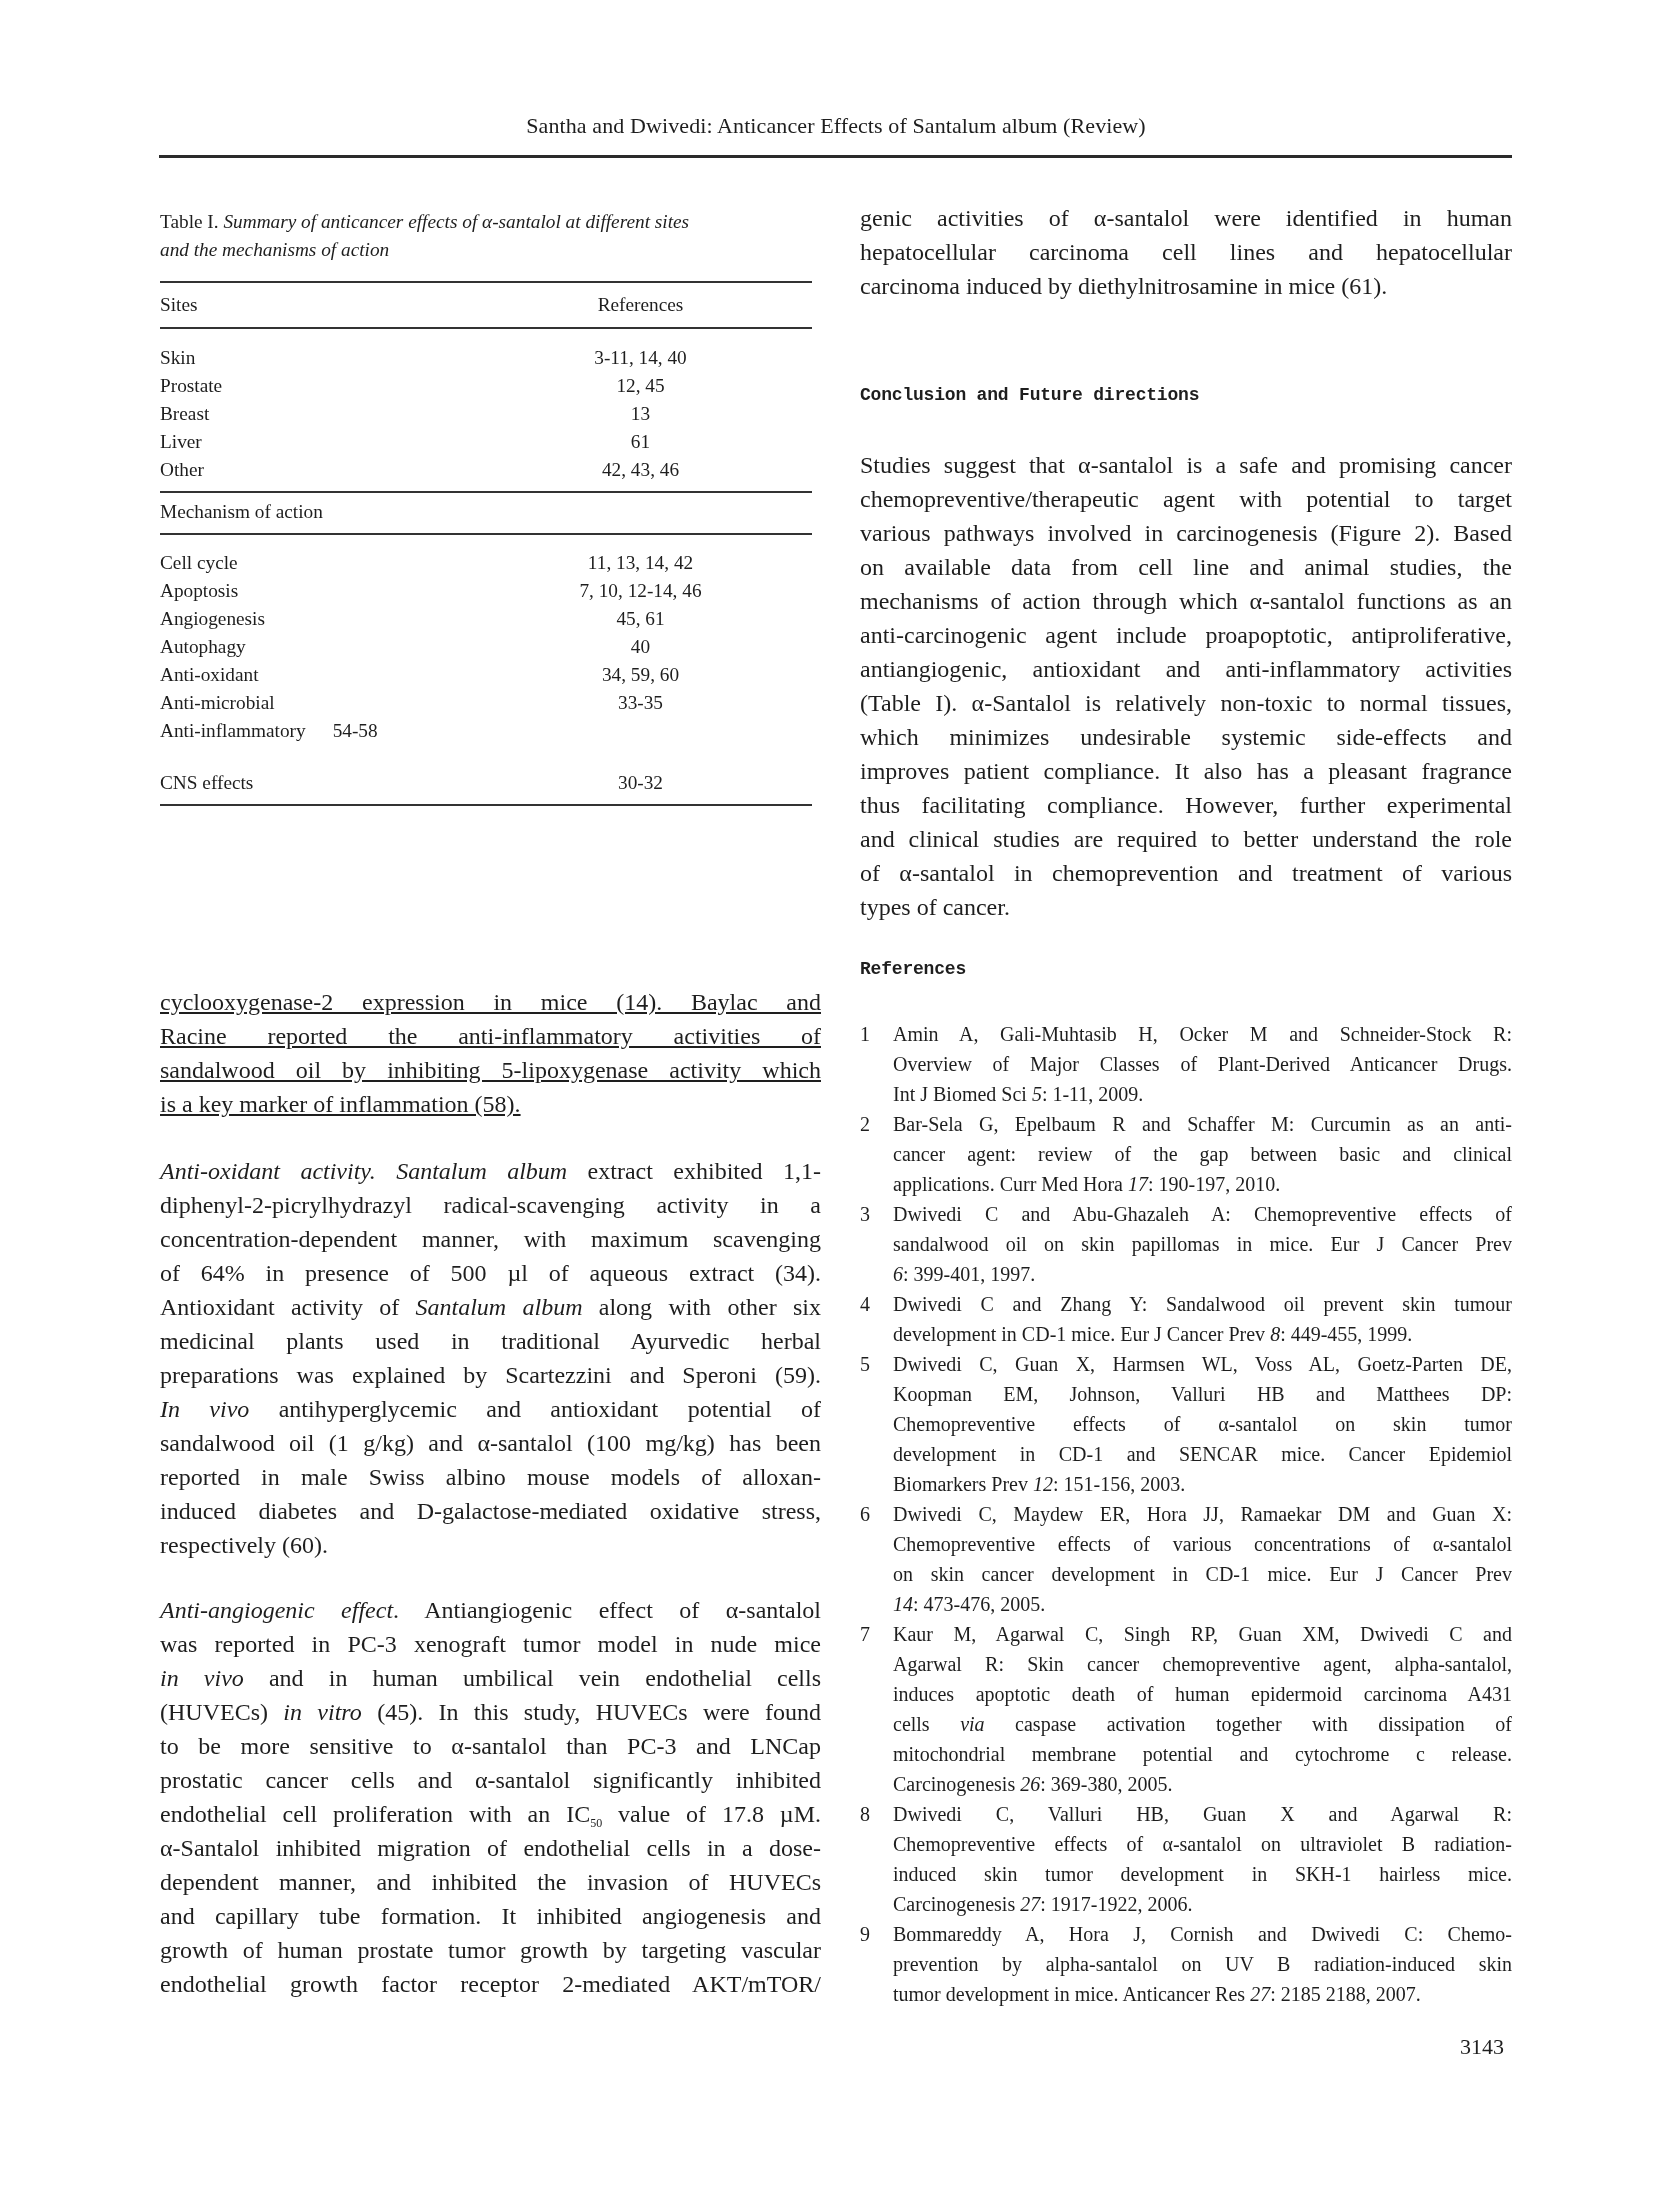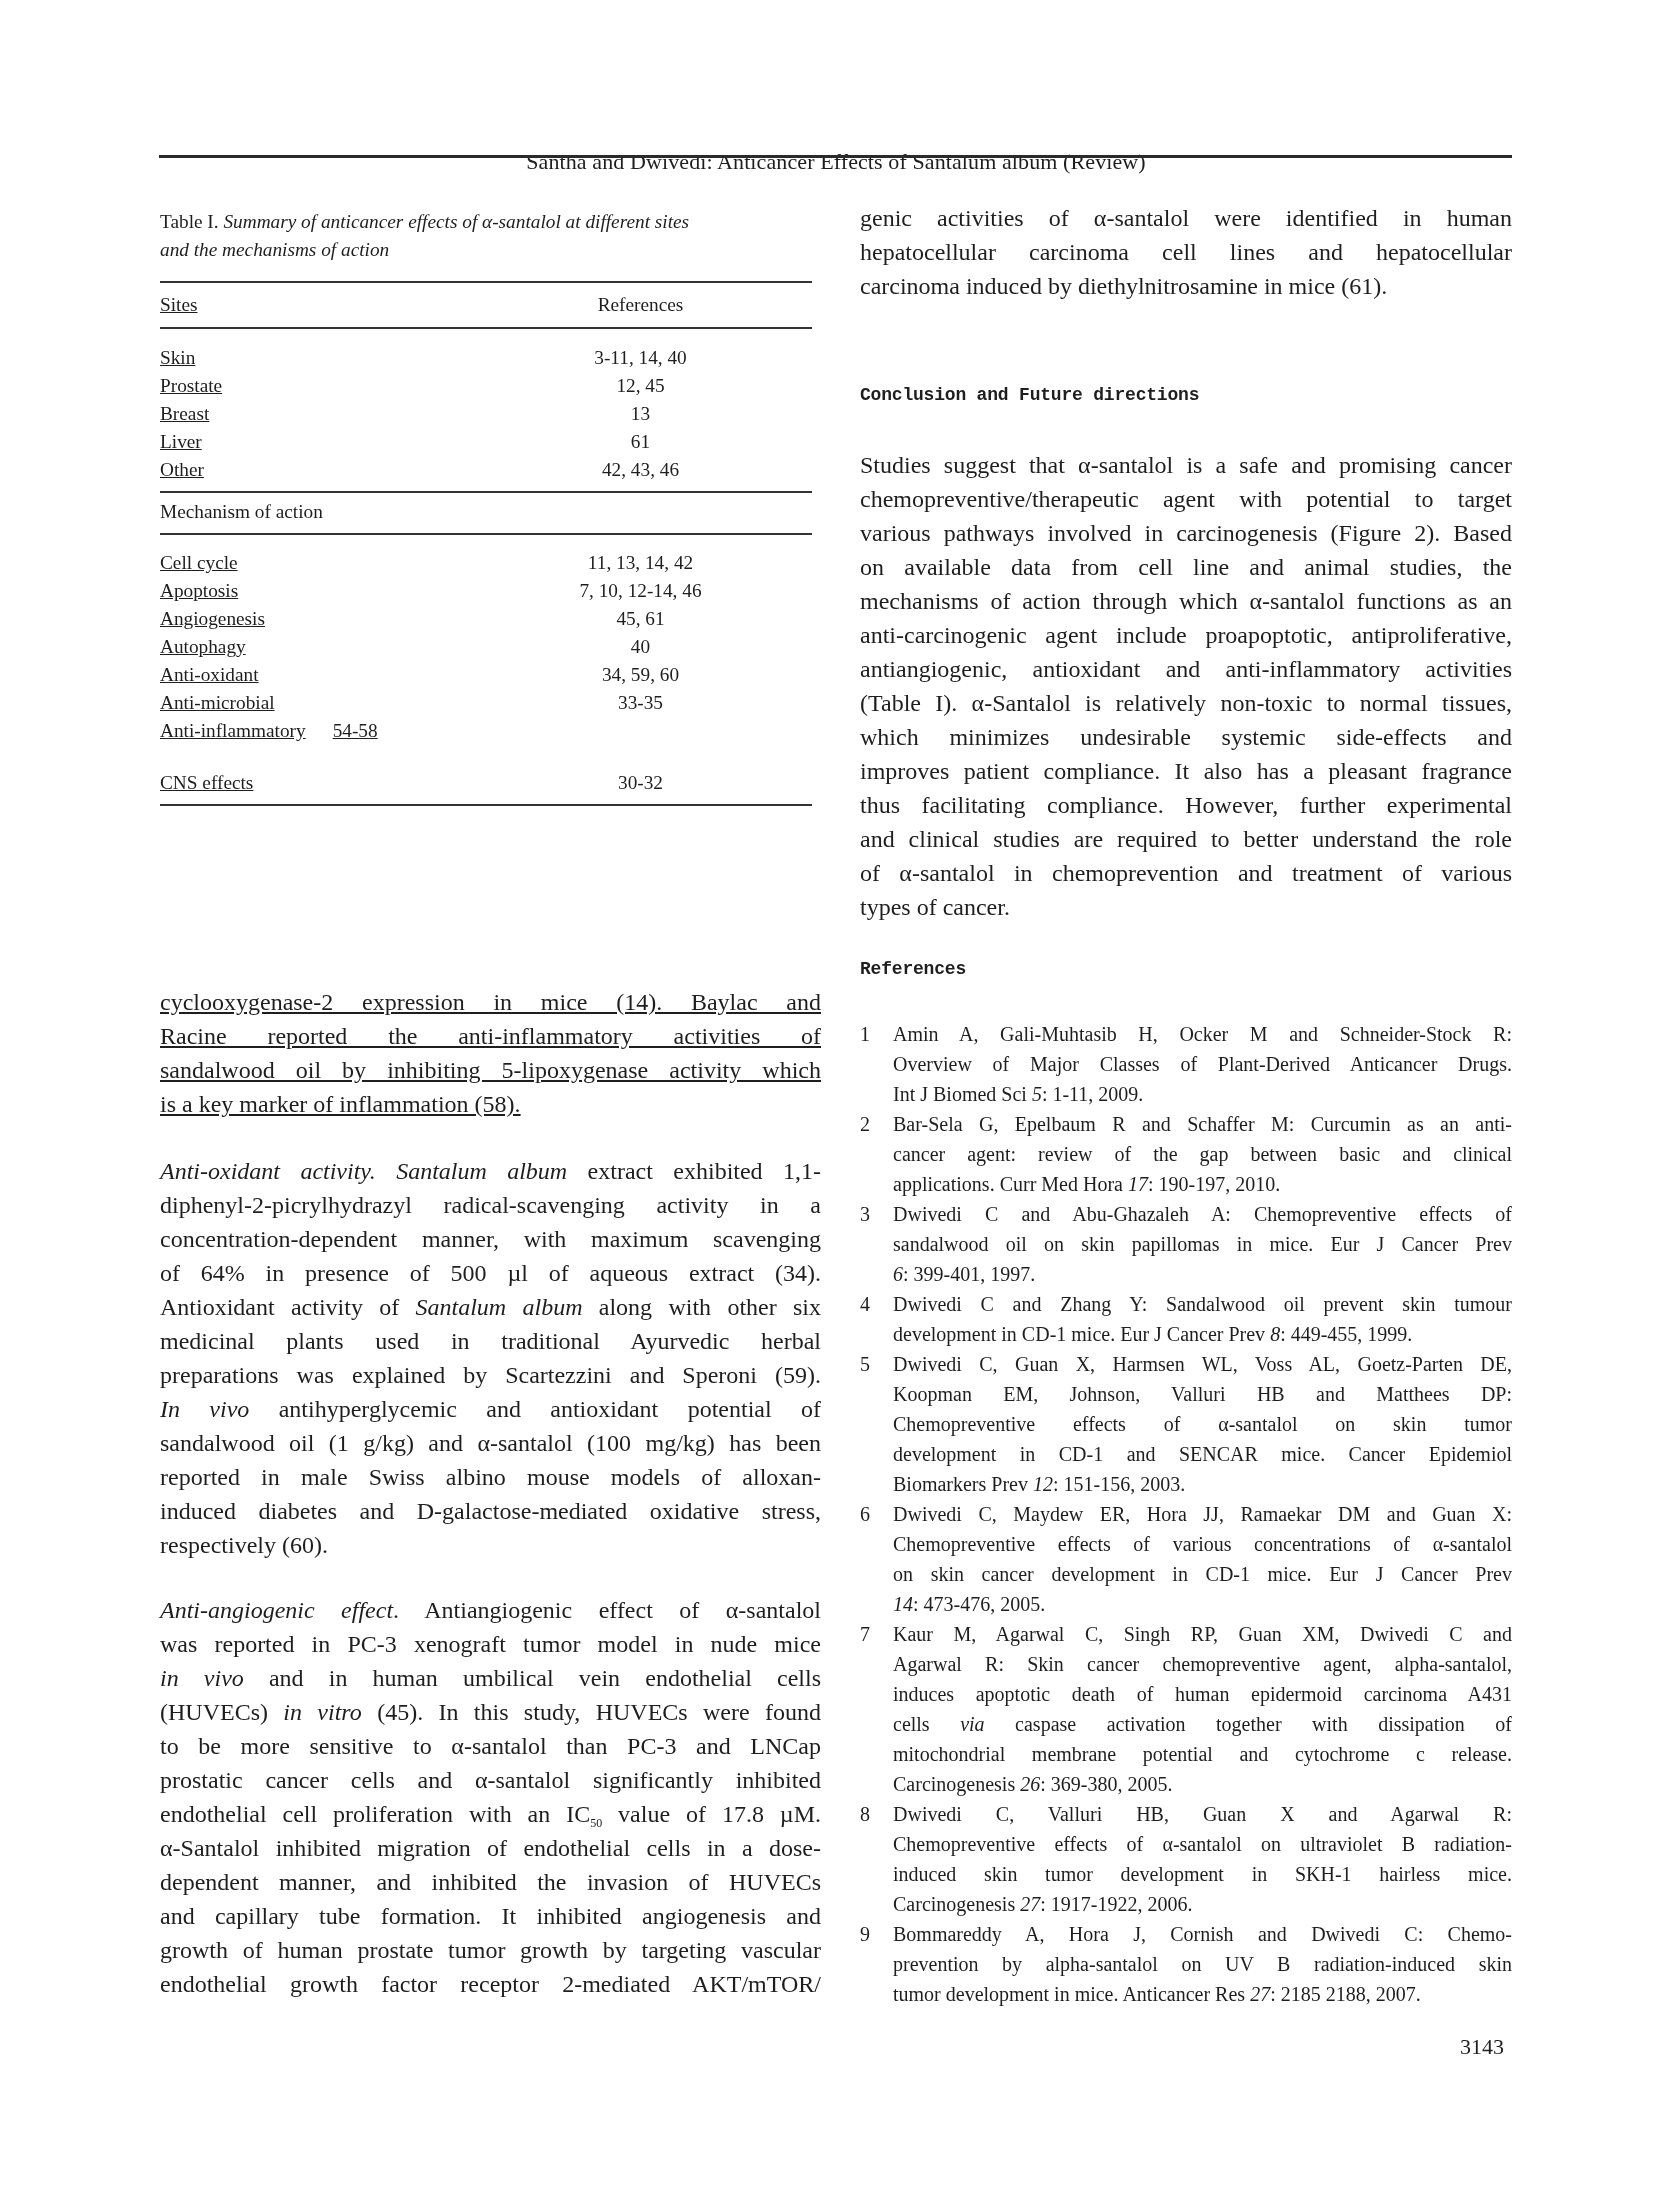--- a/index.html
+++ b/index.html
@@ -1,29 +1,29 @@
 <!DOCTYPE html>
 <html style="font-size:10.7px"><head>
 <meta charset="utf-8">
 <style>
   html, body { margin: 0; padding: 0; background: #ffffff; }
   body { width: 1654px; height: 2205px; position: relative; overflow: hidden;
          font-family: "Liberation Serif", "DejaVu Serif", serif; color: #1e1e1e; }
   .abs { position: absolute; }
   .running-head { left: 160px; width: 1352px; top: 112px; text-align: center;
-                  font-size: 22px; line-height: 27px; letter-spacing: 0.1px; margin-top: 36px; }
+                  font-size: 22px; line-height: 27px; letter-spacing: 0.1px; }
   .head-rule { left: 159px; width: 1353px; top: 155px; height: 2.7px; background: #2a2a2a; }
 
   
   .table-block { left: 160px; top: 208px; width: 653px; }
   .caption { font-size: 19.3px; line-height: 28px; }
   .caption i { font-style: italic; }
   .trule { height: 2px; background: #333; width: 652px; }
   .trow { display: flex; font-size: 19.3px; line-height: 28px; height: 28px; }
-  .trow .c1 { width: 327px; text-decoration: underline; }
+  .trow .c1 { width: 327px; }
   .trow .c2 { width: 307px; text-align: center; }
   .trow .c1-inline { white-space: pre; }
   .section-head { font-size: 19.3px; line-height: 28px; height: 28px; }
 
   
   .col-left { left: 160px; width: 661px; }
   .col-right { left: 860px; width: 652px; }
   .line { font-size: 24px; line-height: 34px; height: 34px; white-space: nowrap;
           text-align: justify; text-align-last: justify; overflow: visible; }
   .line.last { text-align-last: left; }

